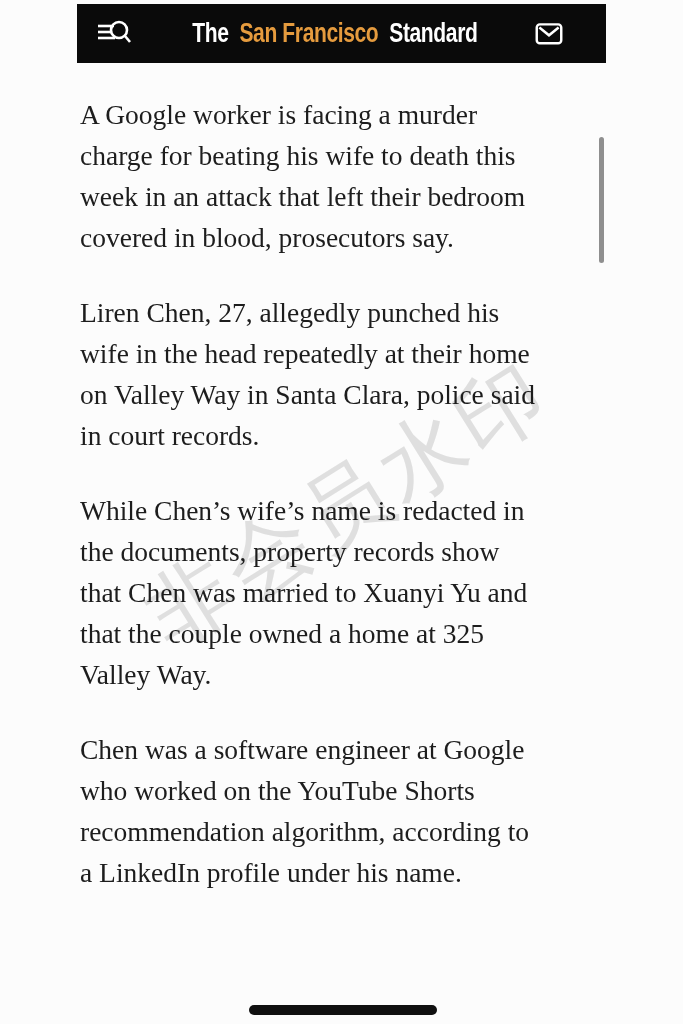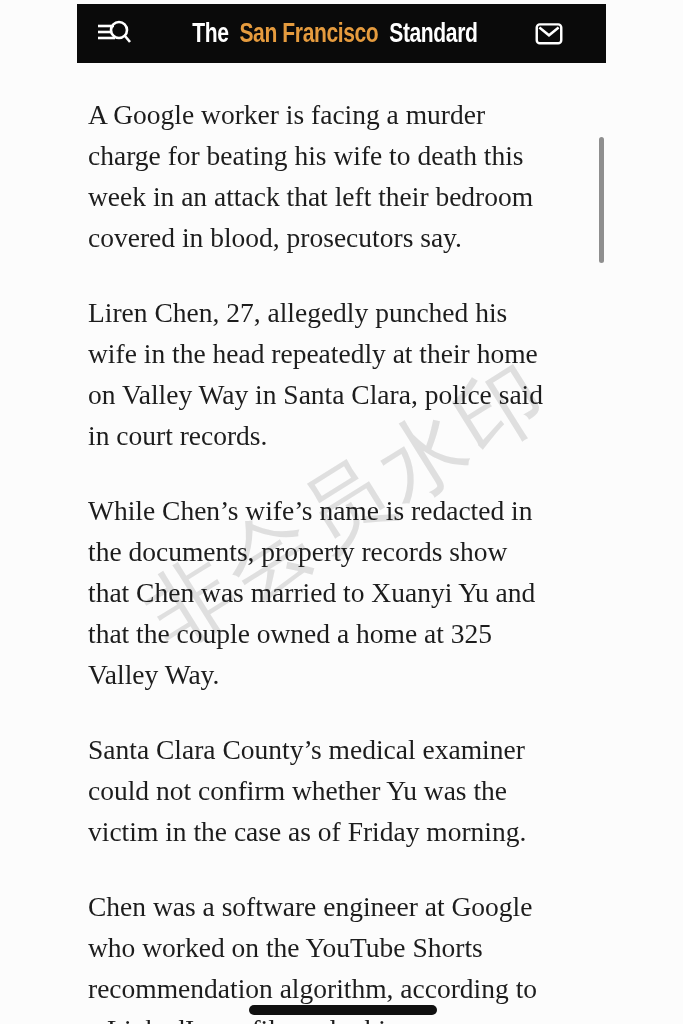--- a/index.html
+++ b/index.html
@@ -67,21 +67,21 @@
     top: 94px;
     width: 512px;
     z-index: 1;
     font-family: "Liberation Serif", serif;
     color: #1d1d1d;
     font-size: 27.5px;
     line-height: 41px;
   }
   .article p {
     white-space: pre-line;
-    margin: 0 0 34px 8px;
+    margin: 0 0 34px 0;
   }
 
   
   .scrollbar {
     position: absolute;
     left: 599px;
     top: 137px;
     width: 5px;
     height: 126px;
     background: #8f8f8f;
@@ -154,23 +154,20 @@
 covered in blood, prosecutors say.</p>
     <p>Liren Chen, 27, allegedly punched his
 wife in the head repeatedly at their home
 on Valley Way in Santa Clara, police said
 in court records.</p>
     <p>While Chen’s wife’s name is redacted in
 the documents, property records show
 that Chen was married to Xuanyi Yu and
 that the couple owned a home at 325
 Valley Way.</p>
-    <p>Santa Clara County’s medical examiner
-could not confirm whether Yu was the
-victim in the case as of Friday morning.</p>
     <p>Chen was a software engineer at Google
 who worked on the YouTube Shorts
 recommendation algorithm, according to
 a LinkedIn profile under his name.</p>
   </main>
 
   <div class="scrollbar"></div>
 
   <div class="watermark">非会员水印</div>
 

